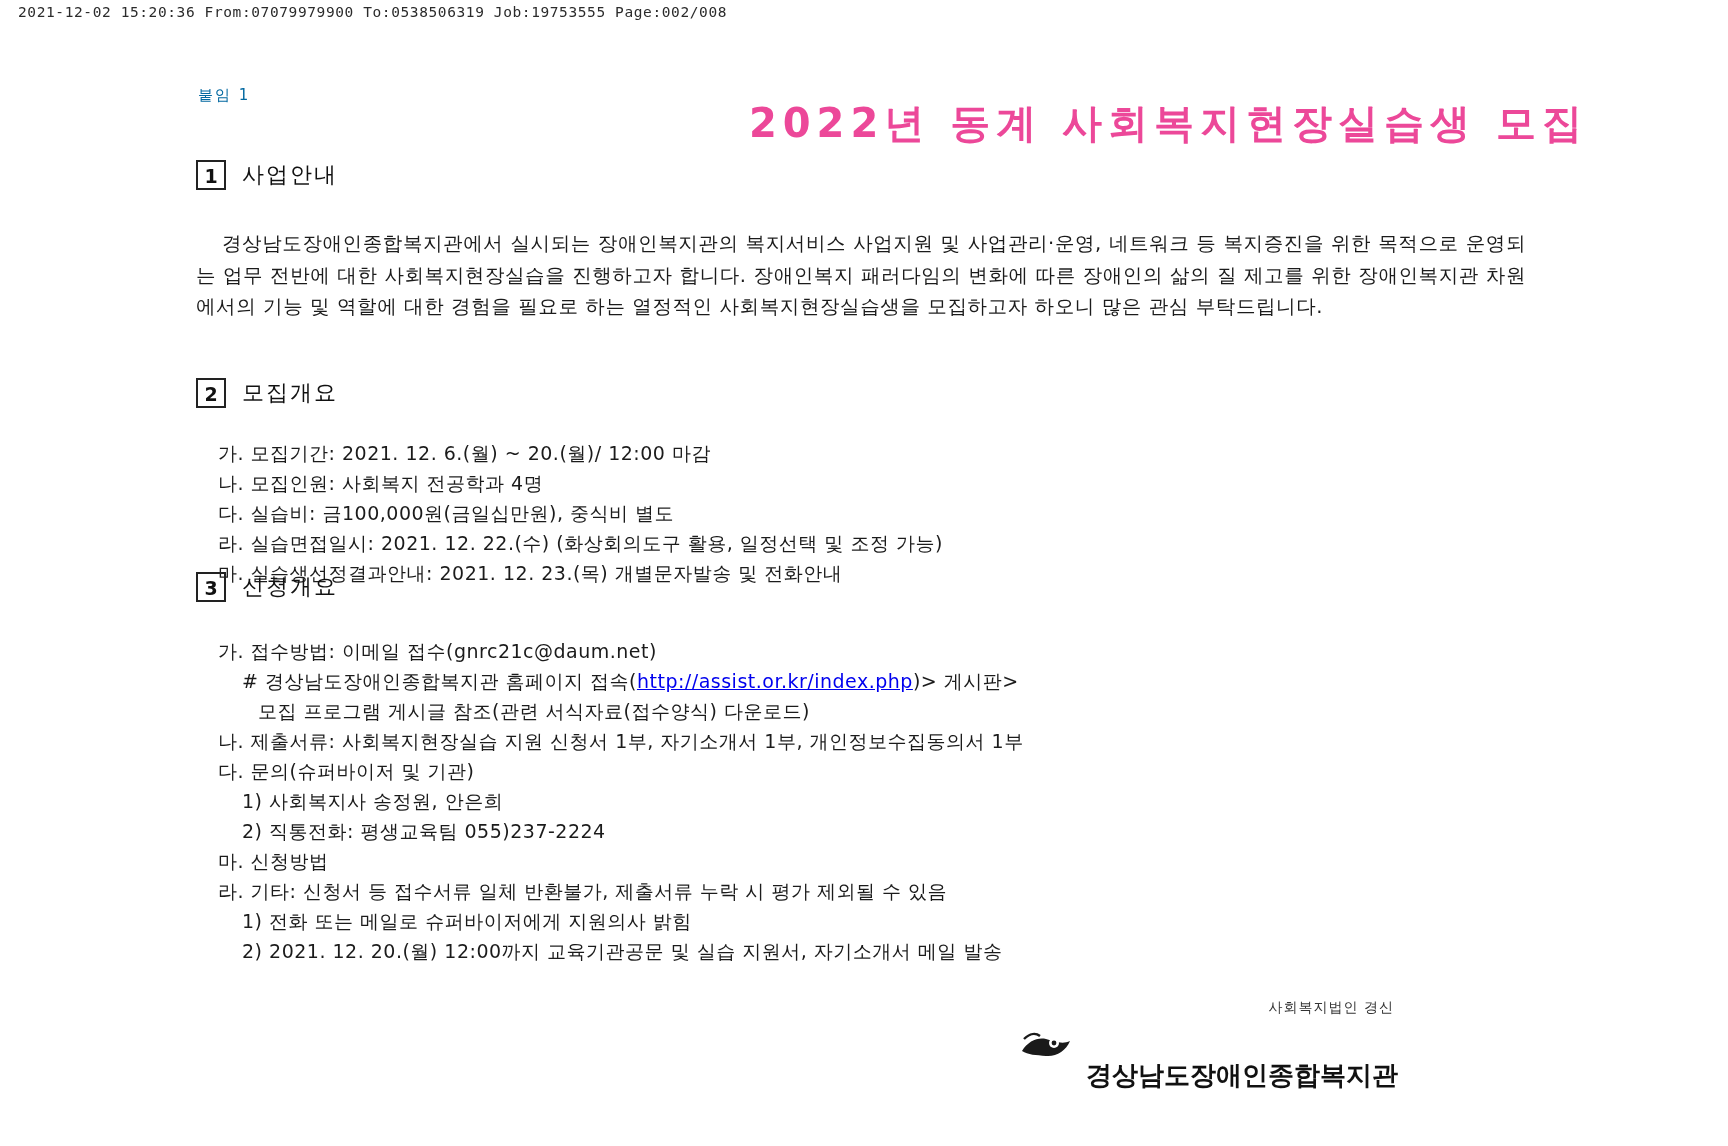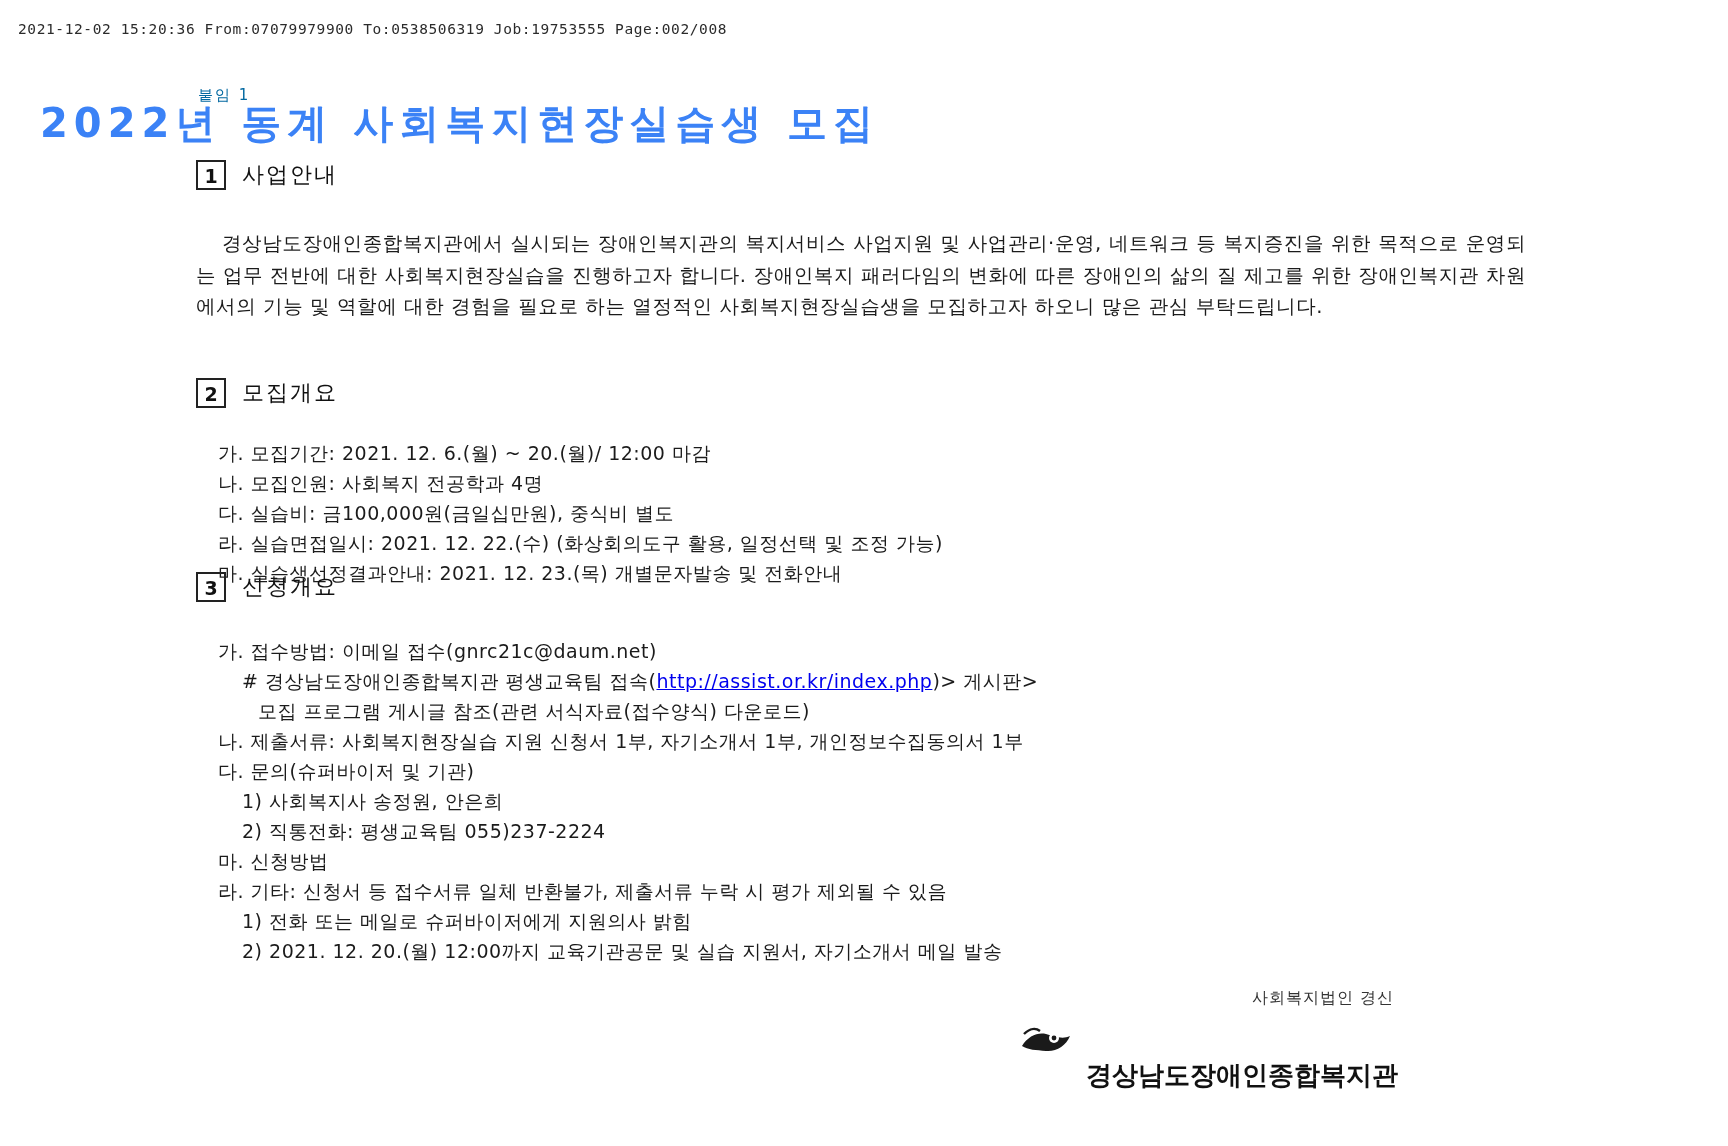--- a/index.html
+++ b/index.html
@@ -16,21 +16,21 @@
     overflow: hidden;
   }
   .page {
     position: relative;
     width: 1728px;
     height: 1146px;
     box-sizing: border-box;
   }
   .fax-header {
     position: absolute;
-    top: 21px;
+    top: 4px;
     left: 18px;
     font-family: "DejaVu Sans Mono", monospace;
     font-size: 14.5px;
     letter-spacing: 0.6px;
     color: #2b2b2b;
     white-space: nowrap;
     text-align: right;
   }
   .attach-label {
     position: absolute;
@@ -38,25 +38,25 @@
     left: 198px;
     font-size: 15px;
     letter-spacing: 2px;
     color: #0369a1;
   }
   .doc-title {
     position: absolute;
     top: 96px;
     left: 0;
     width: 1588px;
-    text-align: left;
+    text-align: right;
     font-size: 40px;
     font-weight: bold;
     letter-spacing: 6px;
-    color: #3b82f6;
+    color: #ec4899;
     padding-left: 40px;
     box-sizing: border-box;
   }
   .section {
     position: absolute;
     left: 196px;
   }
   .sec-head {
     display: flex;
     align-items: center;
@@ -121,24 +121,24 @@
     position: relative;
   }
   .logo-mark svg { display: block; }
   .logo-text-wrap {
     display: flex;
     flex-direction: column;
     align-items: flex-start;
     line-height: 1;
   }
   .logo-small {
-    font-size: 16px;
+    font-size: 14px;
     letter-spacing: 1px;
     color: #333;
-    margin-bottom: 10px;
+    margin-bottom: 2px;
     align-self: flex-end;
     padding-right: 4px;
   }
   .logo-main {
     font-size: 26px;
     font-weight: bold;
     letter-spacing: 0px;
     color: #111;
     margin-top: 46px;
   }
@@ -176,21 +176,21 @@
     </div>
   </div>
 
   <div class="section" style="top:572px; width:1360px;">
     <div class="sec-head">
       <span class="sec-num">3</span>
       <span class="sec-title">신청개요</span>
     </div>
     <div class="list" style="margin-top:34px;">
       <div class="list-row lvl1">가. 접수방법: 이메일 접수(gnrc21c@daum.net)</div>
-      <div class="list-row lvl2"><span># 경상남도장애인종합복지관 평생교육팀 접속(</span><a class="underline-link" href="#">http://assist.or.kr/index.php</a><span>)&gt; 게시판&gt;</span></div>
+      <div class="list-row lvl2"><span># 경상남도장애인종합복지관 홈페이지 접속(</span><a class="underline-link" href="#">http://assist.or.kr/index.php</a><span>)&gt; 게시판&gt;</span></div>
       <div class="list-row lvl3">모집 프로그램 게시글 참조(관련 서식자료(접수양식) 다운로드)</div>
       <div class="list-row lvl1">나. 제출서류: 사회복지현장실습 지원 신청서 1부, 자기소개서 1부, 개인정보수집동의서 1부</div>
       <div class="list-row lvl1">다. 문의(슈퍼바이저 및 기관)</div>
       <div class="list-row lvl2">1) 사회복지사 송정원, 안은희</div>
       <div class="list-row lvl2">2) 직통전화: 평생교육팀 055)237-2224</div>
       <div class="list-row lvl1">마. 신청방법</div>
       <div class="list-row lvl1">라. 기타: 신청서 등 접수서류 일체 반환불가, 제출서류 누락 시 평가 제외될 수 있음</div>
       <div class="list-row lvl2">1) 전화 또는 메일로 슈퍼바이저에게 지원의사 밝힘</div>
       <div class="list-row lvl2">2) 2021. 12. 20.(월) 12:00까지 교육기관공문 및 실습 지원서, 자기소개서 메일 발송</div>
     </div>

